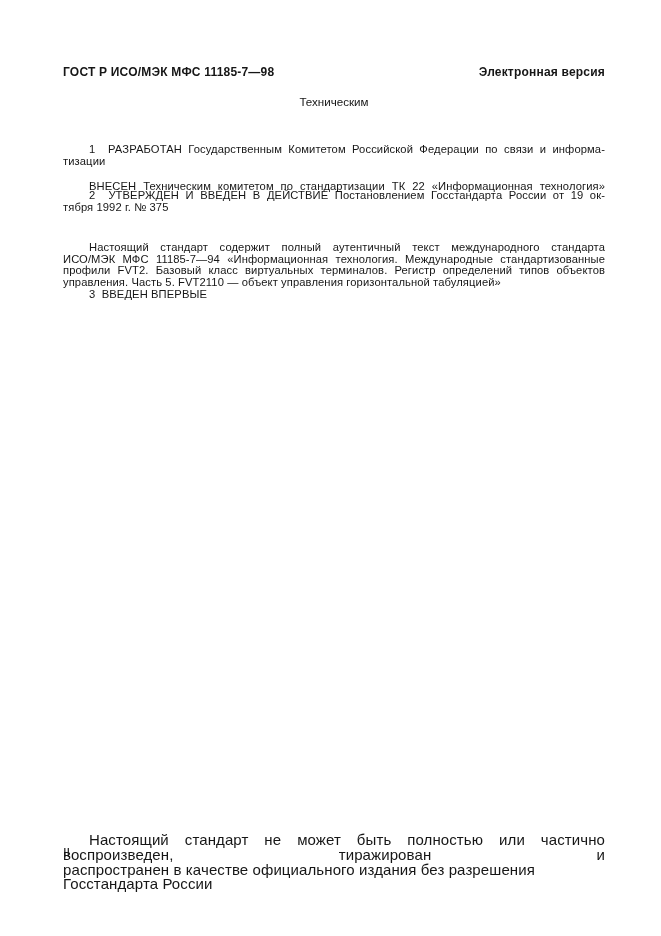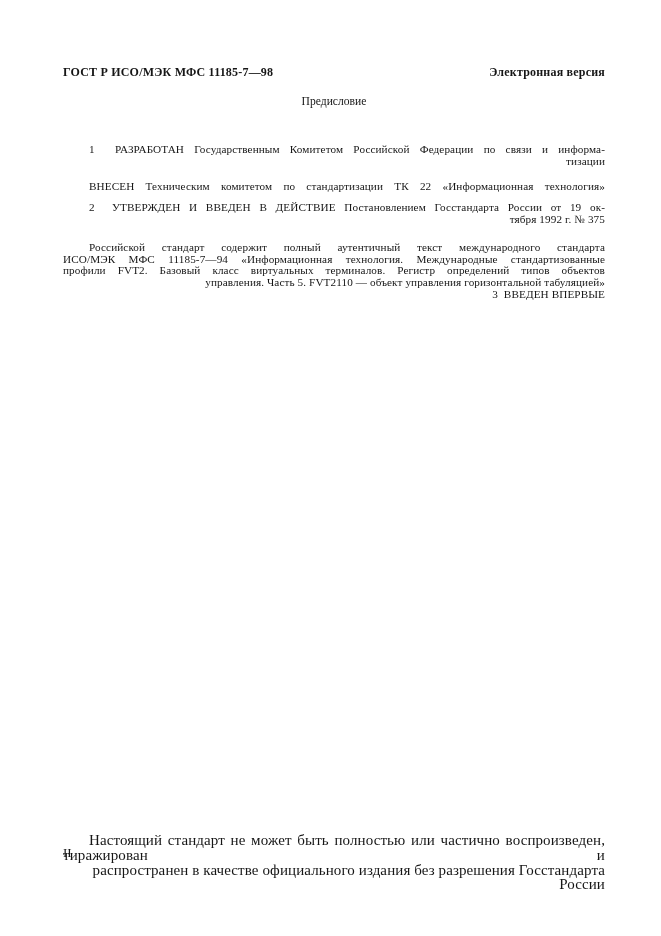--- a/index.html
+++ b/index.html
@@ -5,21 +5,21 @@
   html, body {
     margin: 0;
     padding: 0;
     background: #ffffff;
   }
   .page {
     position: relative;
     width: 661px;
     height: 936px;
     background: #ffffff;
-    font-family: Liberation Serif, serif;
+    font-family: Liberation Sans, sans-serif;
     color: #161616;
     overflow: hidden;
   }
   .abs {
     position: absolute;
     left: 63px;
     right: 56px;
   }
   .header-row {
     top: 65px;
@@ -33,32 +33,32 @@
   .preface-title {
     top: 95px;
     text-align: center;
     font-size: 11.6px;
   }
   .para {
     font-size: 11.2px;
     line-height: 11.7px;
     letter-spacing: 0.1px;
   }
-  .line { white-space: normal; text-align: right; }
+  .line { white-space: normal; }
   .line.j {
     text-align: justify;
     text-align-last: justify;
   }
   .line.indent {
     text-indent: 26px;
     margin-top: 21px;
   }
   .p1 { top: 123px; }
   .p2 { top: 160px; }
-  .p3 { top: 181px; }
+  .p3 { top: 169px; }
   .p4 { top: 221px; }
   .p5 { top: 268px; }
   .copyright-line {
     top: 785px;
     text-align: right;
     font-size: 11.4px;
   }
   .footer-para {
     top: 812px;
     font-size: 15px;
@@ -73,38 +73,38 @@
 </head>
 <body>
 
 <div class="page">
 
   <div class="abs header-row">
     <span>ГОСТ Р ИСО/МЭК МФС 11185-7—98</span>
     <span>Электронная версия</span>
   </div>
 
-  <div class="abs preface-title">Предисловие</div>
+  <div class="abs preface-title">Техническим</div>
 
   <div class="abs para p1">
     <div class="line j indent">1&nbsp; РАЗРАБОТАН Государственным Комитетом Российской Федерации по связи и информа-</div>
     <div class="line">тизации</div>
   </div>
 
   <div class="abs para p2">
     <div class="line j indent">ВНЕСЕН Техническим комитетом по стандартизации ТК 22 «Информационная технология»</div>
   </div>
 
   <div class="abs para p3">
     <div class="line j indent">2&nbsp; УТВЕРЖДЕН И ВВЕДЕН В ДЕЙСТВИЕ Постановлением Госстандарта России от 19 ок-</div>
     <div class="line">тября 1992 г. № 375</div>
   </div>
 
   <div class="abs para p4">
-    <div class="line j indent">Российской стандарт содержит полный аутентичный текст международного стандарта</div>
+    <div class="line j indent">Настоящий стандарт содержит полный аутентичный текст международного стандарта</div>
     <div class="line j">ИСО/МЭК МФС 11185-7—94 «Информационная технология. Международные стандартизованные</div>
     <div class="line j">профили FVT2. Базовый класс виртуальных терминалов. Регистр определений типов объектов</div>
     <div class="line">управления. Часть 5. FVT2110 — объект управления горизонтальной табуляцией»</div>
   </div>
 
   <div class="abs para p5">
     <div class="line indent">3&nbsp;&nbsp;ВВЕДЕН ВПЕРВЫЕ</div>
   </div>
 
 

